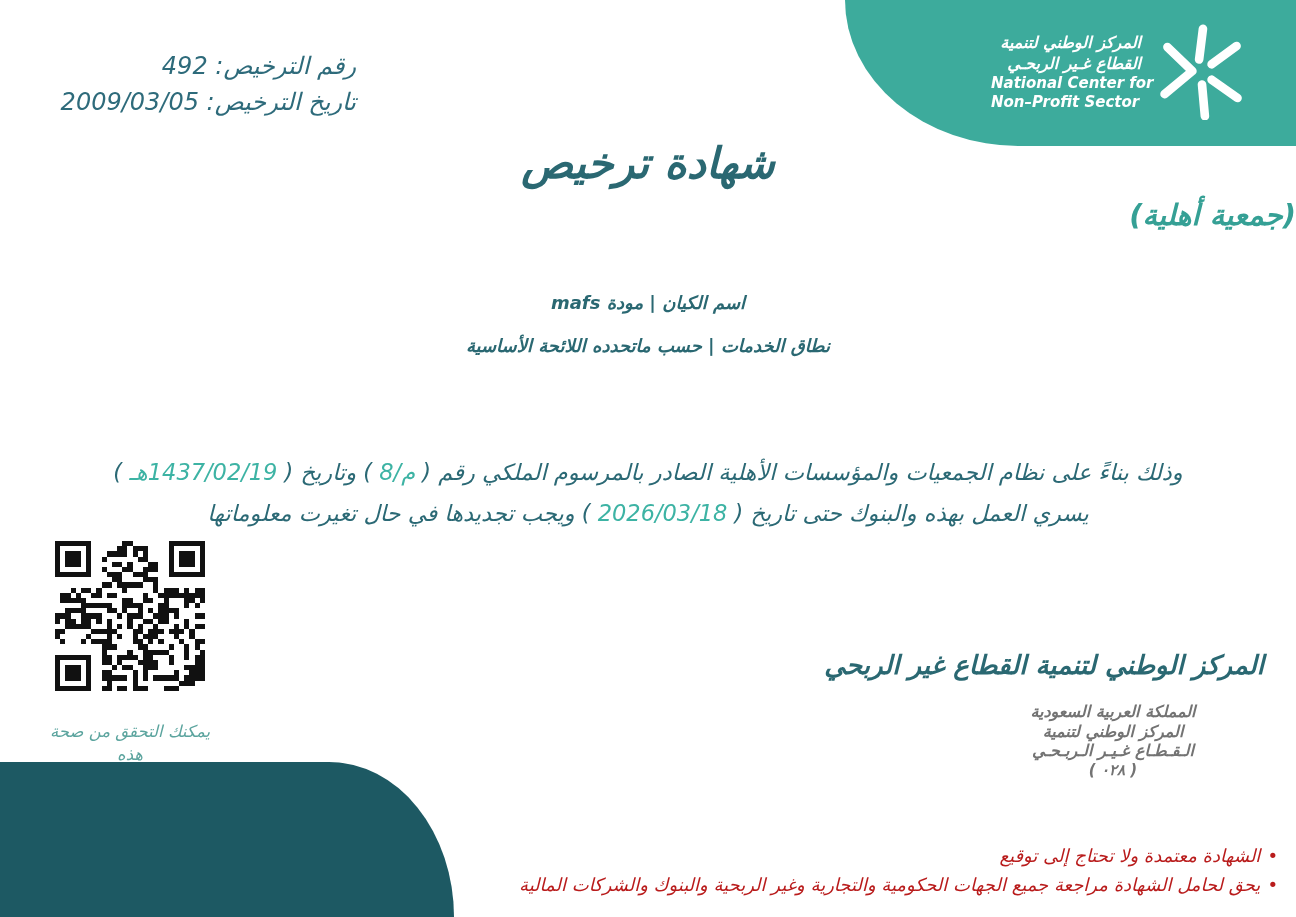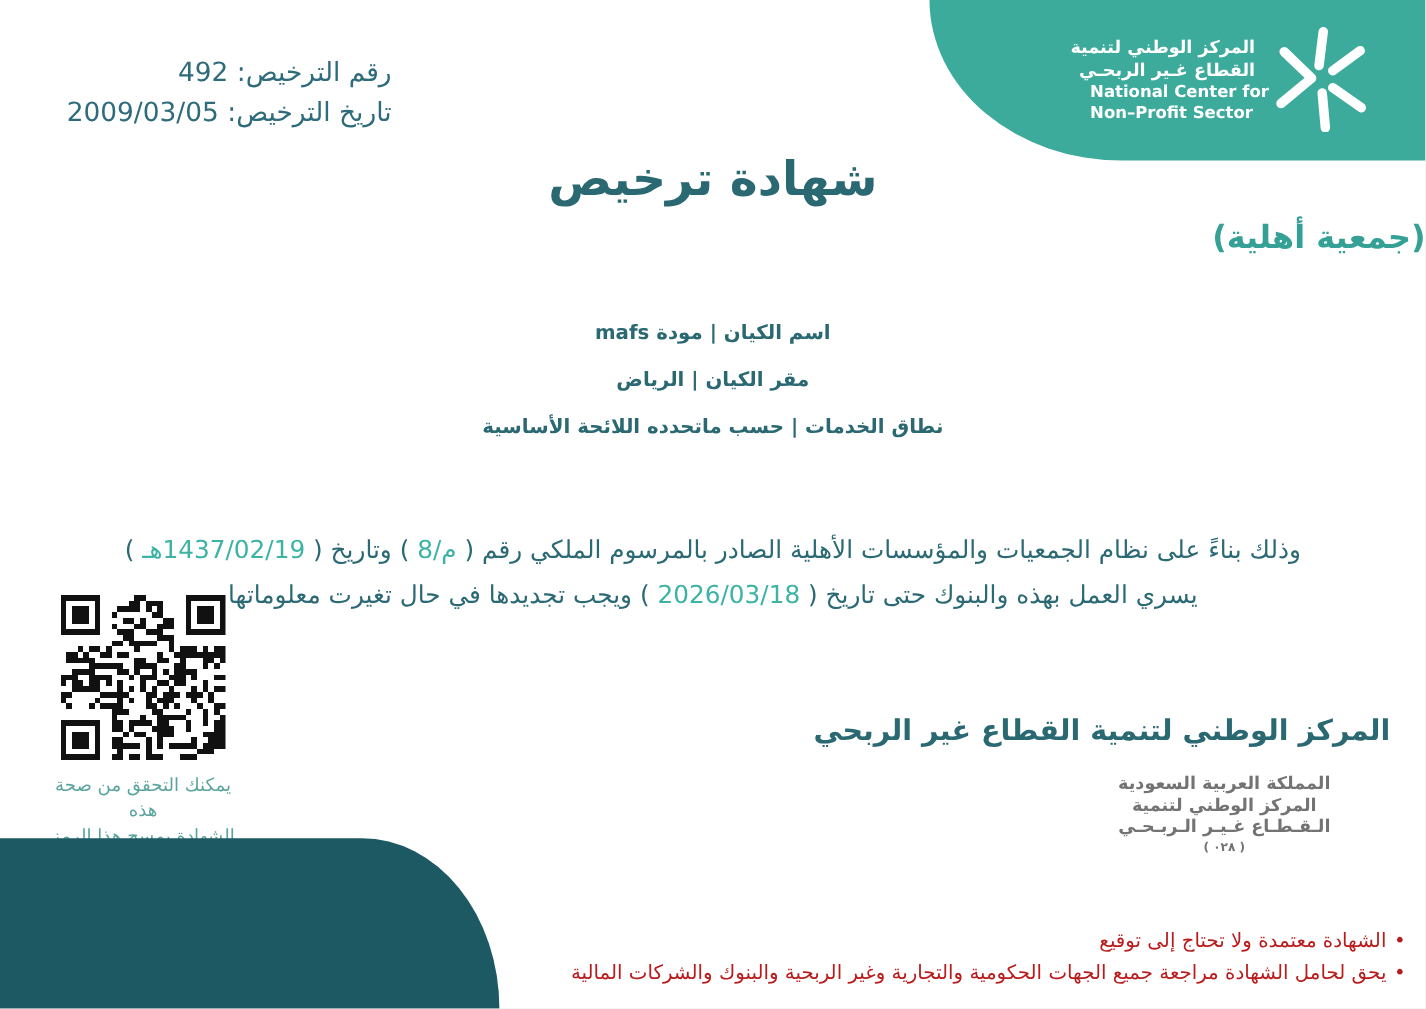--- a/index.html
+++ b/index.html
@@ -1,20 +1,20 @@
 <!DOCTYPE html>
 <html lang="ar"><head>
 <meta charset="utf-8">
 <style>
   html,body{margin:0;padding:0;background:#e8e8e8;}
   .page{
     position:relative;width:1296px;height:917px;background:#ffffff;overflow:hidden;
     font-family:"DejaVu Sans","Liberation Sans",sans-serif;
   }
-  .abs{position:absolute;}
+  .abs{position:absolute;font-style:italic;}
 
   
   .blob-tr{top:0;right:0;width:451px;height:146px;background:#3dab9c;border-bottom-left-radius:175px 146px;}
   .blob-bl{bottom:0;left:0;width:454px;height:155px;background:#1d5963;border-top-right-radius:125px 155px;}
 
   
   .logo{top:24px;right:46px;display:flex;align-items:center;gap:13px;}
   .logo-textcol{width:150px;color:#ffffff;}
   .logo-ar{direction:rtl;text-align:right;font-size:16px;font-weight:bold;line-height:21px;white-space:nowrap;}
   .logo-en{text-align:left;font-size:15px;font-weight:bold;line-height:19px;white-space:nowrap;}
@@ -24,32 +24,32 @@
   .license{top:48px;left:38px;width:318px;direction:rtl;text-align:right;color:#2e6b7b;font-size:24px;line-height:36px;}
 
   
   .cert-title{top:138px;left:0;width:100%;text-align:center;direction:rtl;color:#2a6872;font-size:43px;font-weight:bold;}
   .cert-subtitle{top:198px;left:0;width:100%;direction:rtl;color:#35a095;font-size:29px;font-weight:600;}
 
   
   .entity{top:281px;left:0;width:100%;text-align:center;direction:rtl;color:#2a6872;font-size:18px;font-weight:bold;line-height:43px;}
 
   
-  .decree{top:452px;left:0;width:100%;text-align:center;direction:rtl;color:#2b6975;font-size:22.5px;line-height:41px;margin-top:28px;}
+  .decree{top:452px;left:0;width:100%;text-align:center;direction:rtl;color:#2b6975;font-size:22.5px;line-height:41px;}
   .decree .num{color:#3db3a4;}
 
   
   .qr{left:42px;top:541px;width:176px;text-align:center;}
   .qr svg{width:150px;height:150px;display:block;margin:0 auto;}
-  .qr-caption{margin-top:11px;direction:rtl;color:#5ba49e;font-size:16.5px;line-height:23px;}
+  .qr-caption{margin-top:29px;direction:rtl;color:#5ba49e;font-size:16.5px;line-height:23px;}
 
   
   .sig-heading{top:650px;right:32px;direction:rtl;text-align:right;color:#2a6872;font-size:26px;font-weight:bold;white-space:nowrap;}
   .stamp{top:702px;right:78px;width:210px;text-align:center;direction:rtl;color:#737373;font-weight:bold;font-size:16px;line-height:19.5px;}
-  .stamp-num{font-size:11px;letter-spacing:2px;}
+  .stamp-num{font-size:15px;letter-spacing:2px;}
 
   
   .notes{top:841px;right:18px;direction:rtl;text-align:right;color:#b91c1c;font-size:18px;line-height:29px;}
   .note-bullet{margin-left:7px;}
 </style>
 </head>
 <body>
 
 <div class="page">
 
@@ -75,21 +75,20 @@
   <div class="abs license">
     <div><span>رقم الترخيص:</span> <span>492</span></div>
     <div><span>تاريخ الترخيص:</span> <span>2009/03/05</span></div>
   </div>
 
   <div class="abs cert-title">شهادة ترخيص</div>
   <div class="abs cert-subtitle">(جمعية أهلية)</div>
 
   <div class="abs entity">
     <div><span>اسم الكيان</span> <span>|</span> <span>مودة mafs</span></div>
-    <div><span>مقر الكيان</span> <span>|</span> <span>الرياض</span></div>
     <div><span>نطاق الخدمات</span> <span>|</span> <span>حسب ماتحدده اللائحة الأساسية</span></div>
   </div>
 
   <div class="abs decree">
     <div><span>وذلك بناءً على نظام الجمعيات والمؤسسات الأهلية الصادر بالمرسوم الملكي رقم ( </span><span class="num">م/8</span><span> ) وتاريخ ( </span><span class="num">1437/02/19هـ</span><span> )</span></div>
     <div><span>يسري العمل بهذه والبنوك حتى تاريخ ( </span><span class="num">2026/03/18</span><span> ) ويجب تجديدها في حال تغيرت معلوماتها</span></div>
   </div>
 
   <div class="abs qr">
     <div>

